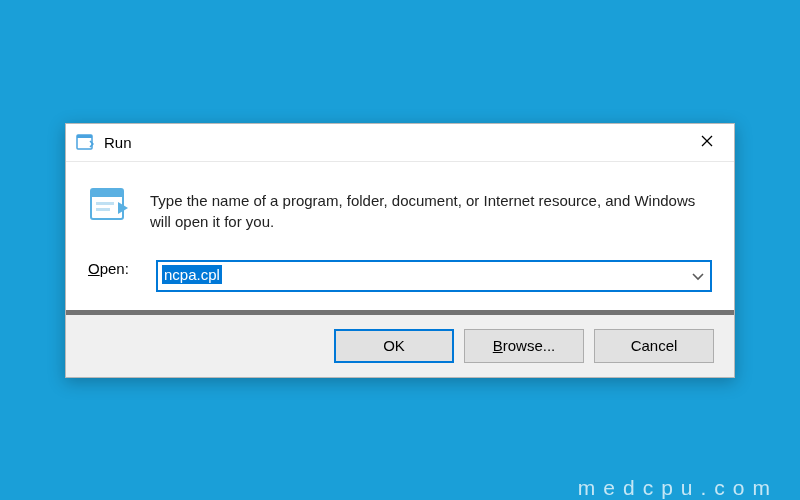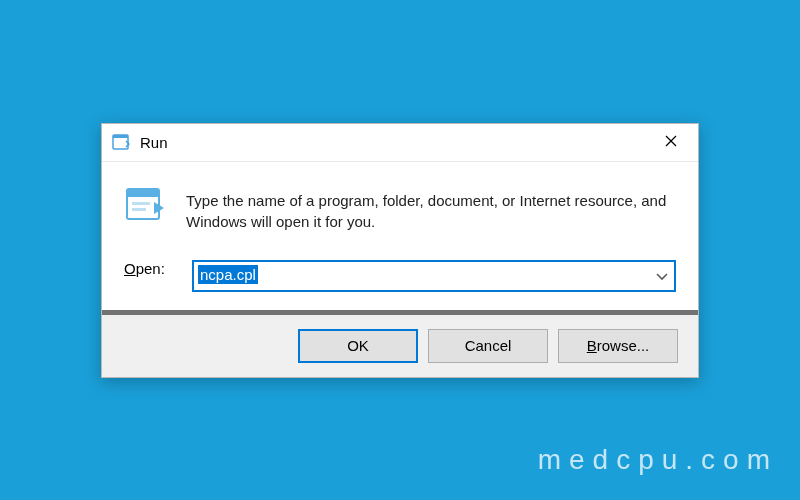--- a/index.html
+++ b/index.html
@@ -12,21 +12,21 @@
       height: 500px;
       background: #1a9fd8;
       font-family: "Segoe UI", Tahoma, sans-serif;
       display: flex;
       flex-direction: column;
       align-items: center;
       justify-content: center;
       position: relative;
     }
     .dialog {
-      width: 598px;
+      width: 670px;
       background: #ffffff;
       border: 1px solid #b8b8b8;
       box-shadow: 0 4px 16px rgba(0,0,0,0.25);
       position: relative;
     }
     .titlebar {
       height: 38px;
       display: flex;
       align-items: center;
       justify-content: space-between;
@@ -148,22 +148,22 @@
     }
     .btn.default {
       border: 2px solid #0078d7;
     }
     .btn .u {
       text-decoration: underline;
     }
     .watermark {
       position: absolute;
       right: 22px;
-      bottom: 24px;
-      font-size: 28px;
+      bottom: 0;
+      font-size: 21px;
       letter-spacing: 8px;
       color: rgba(255,255,255,0.75);
       font-family: "Segoe UI", sans-serif;
       font-weight: 300;
     }
   </style>
 </head>
 <body>
 
 <div class="dialog">
@@ -212,19 +212,19 @@
           <svg viewBox="0 0 12 8">
             <path d="M1 1 L6 6 L11 1" fill="none" stroke="#5a5a5a" stroke-width="1.6"></path>
           </svg>
         </span>
       </div>
     </div>
   </div>
 
   <div class="button-bar">
     <button class="btn default">OK</button>
+    <button class="btn"><span class="u">B</span><span>rowse...</span></button>
     <button class="btn">Cancel</button>
-    <button class="btn"><span class="u">B</span><span>rowse...</span></button>
   </div>
 
 </div>
 
 <div class="watermark">medcpu.com</div>
 
 </body></html>

